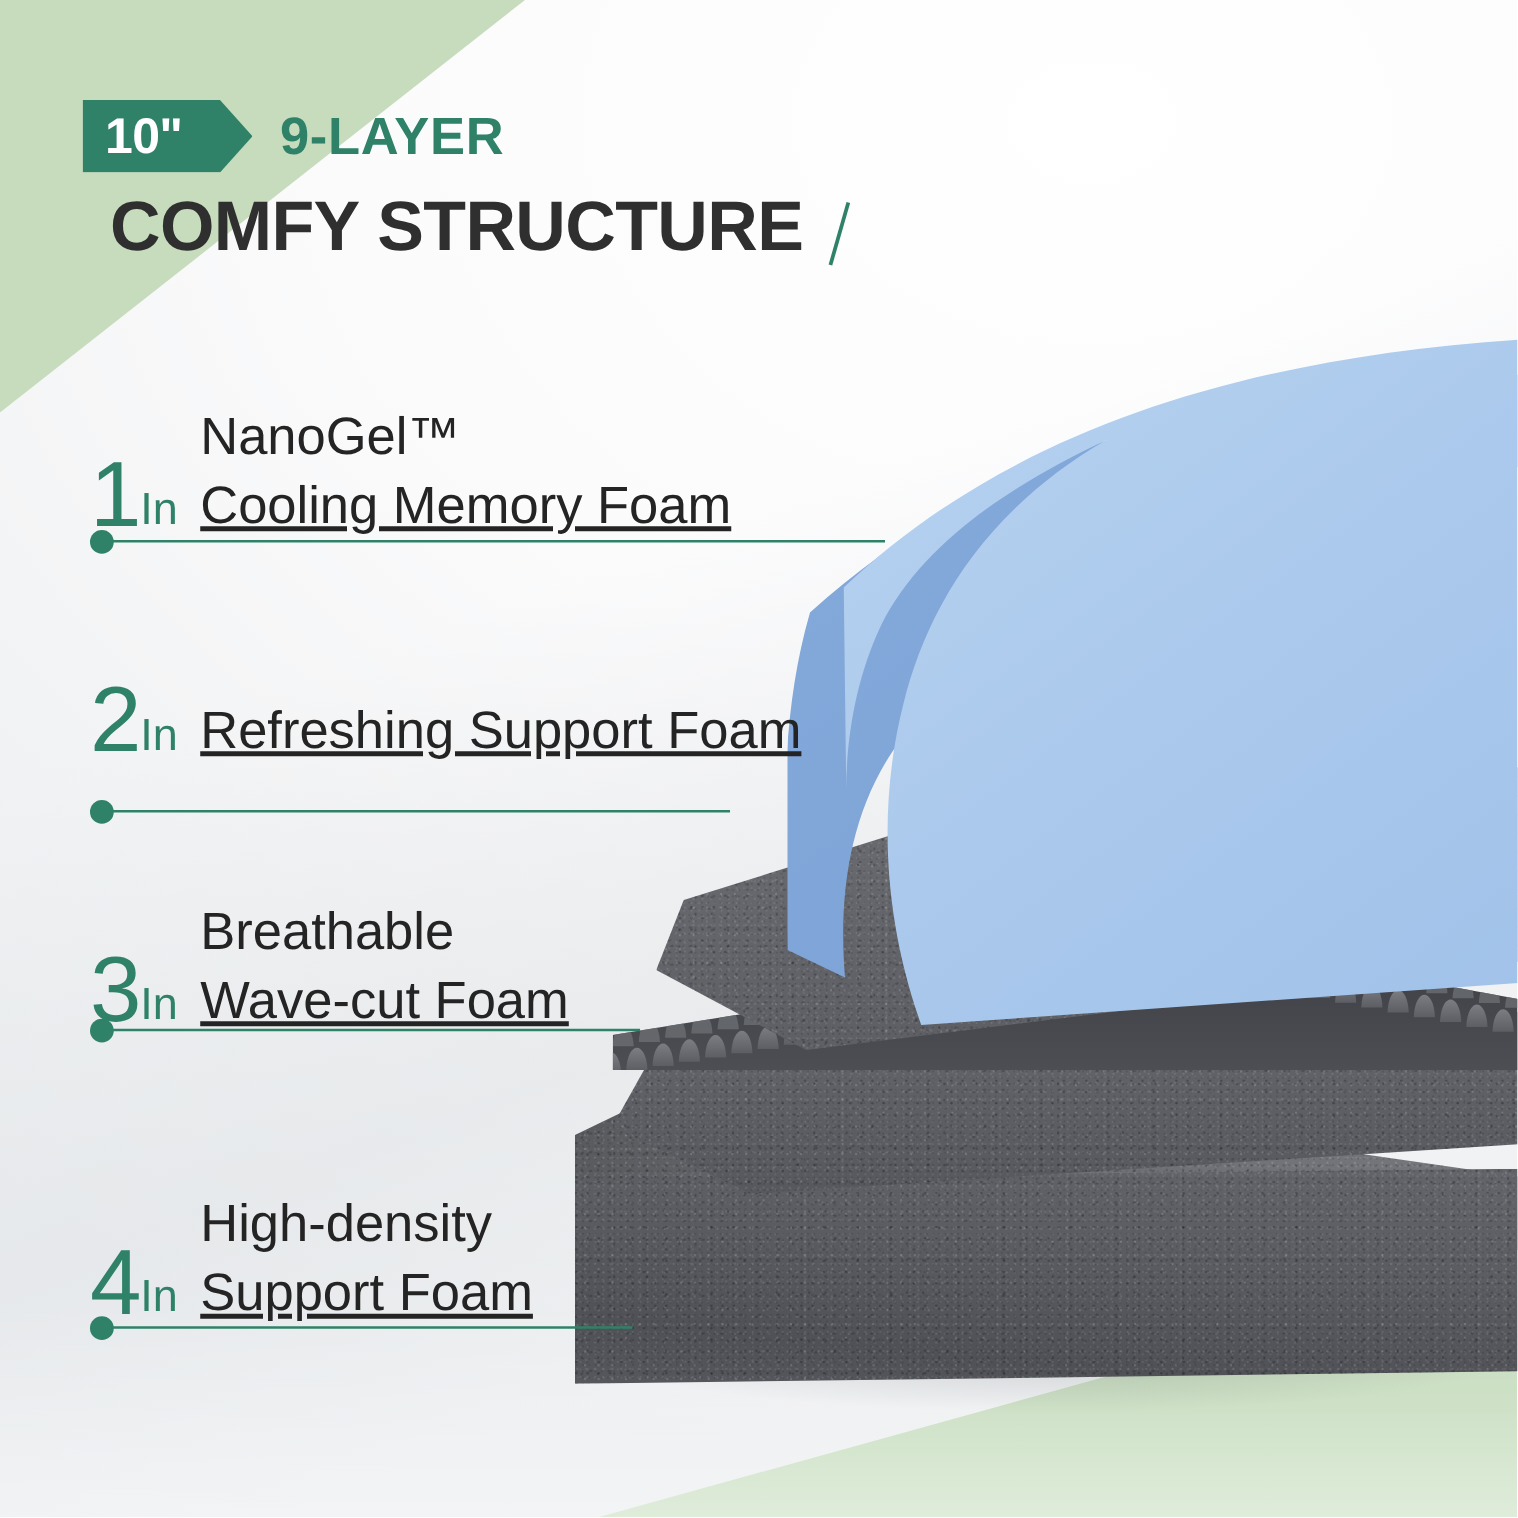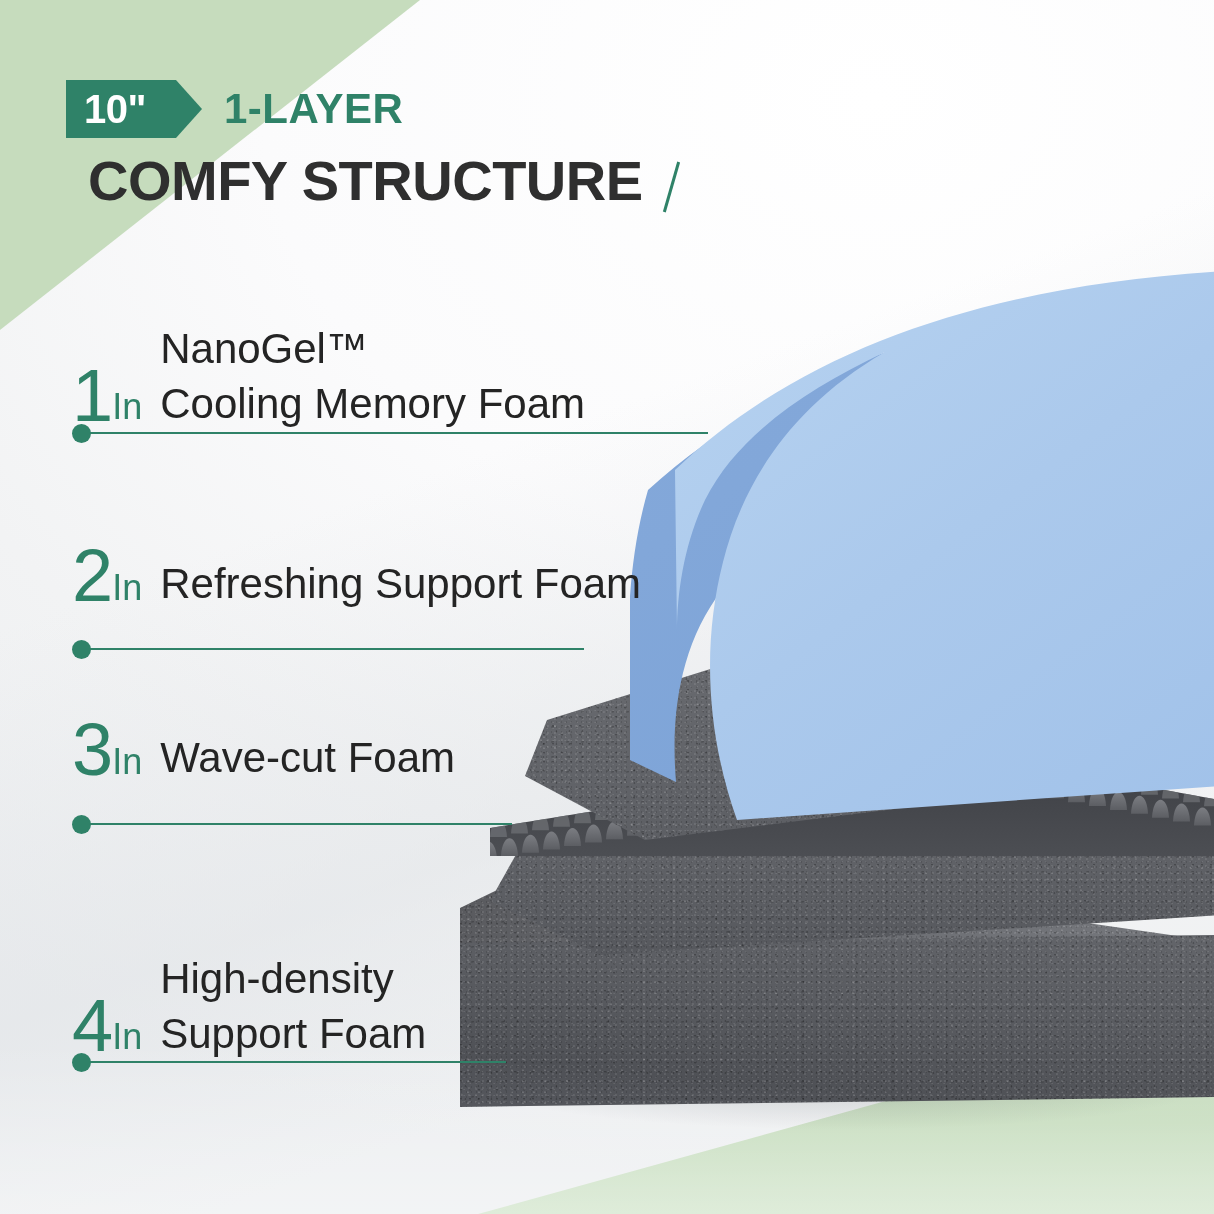--- a/index.html
+++ b/index.html
@@ -149,21 +149,21 @@
   }
   .callout .desc {
     margin-left: 18px;
     margin-bottom: -4px;
     color: #242424;
     font-size: 42px;
     line-height: 1.30;
     font-weight: 400;
   }
   .callout .desc .l1 { display: block; }
-  .callout .desc .l2 { display: block; }
+  .callout .desc .l2 { display: block; text-decoration: underline; }
 
   .leader {
     position: absolute;
     height: 18px;
     display: flex;
     align-items: center;
   }
   .leader .dot {
     width: 19px; height: 19px;
     border-radius: 50%;
@@ -275,21 +275,21 @@
     <div class="wedge-tl"></div>
     <div class="wedge-br"></div>
     <div class="wedge-br-soft"></div>
   </div>
 
   <div class="header">
     <div class="badge-row">
       <div class="size-badge">
         <span>10"</span>
       </div>
-      <div class="layer-count">1-LAYER</div>
+      <div class="layer-count">9-LAYER</div>
     </div>
     <div class="main-title-row">
       <div class="main-title">COMFY STRUCTURE</div>
       <div class="title-slash"></div>
     </div>
   </div>
 
   <div class="stack">
 
     <div class="stack-shadow"></div>
@@ -465,20 +465,21 @@
   <div class="leader" style="left:72px; top:640px; width:512px;">
     <span class="dot"></span>
     <span class="line"></span>
   </div>
 
   <div class="callout" style="left:72px; top:718px;">
     <div class="textline">
       <span class="num">3</span>
       <span class="unit">In</span>
       <span class="desc">
+        <span class="l1">Breathable</span>
         <span class="l2">Wave-cut Foam</span>
       </span>
     </div>
   </div>
   <div class="leader" style="left:72px; top:815px; width:440px;">
     <span class="dot"></span>
     <span class="line"></span>
   </div>
 
   <div class="callout" style="left:72px; top:952px;">

